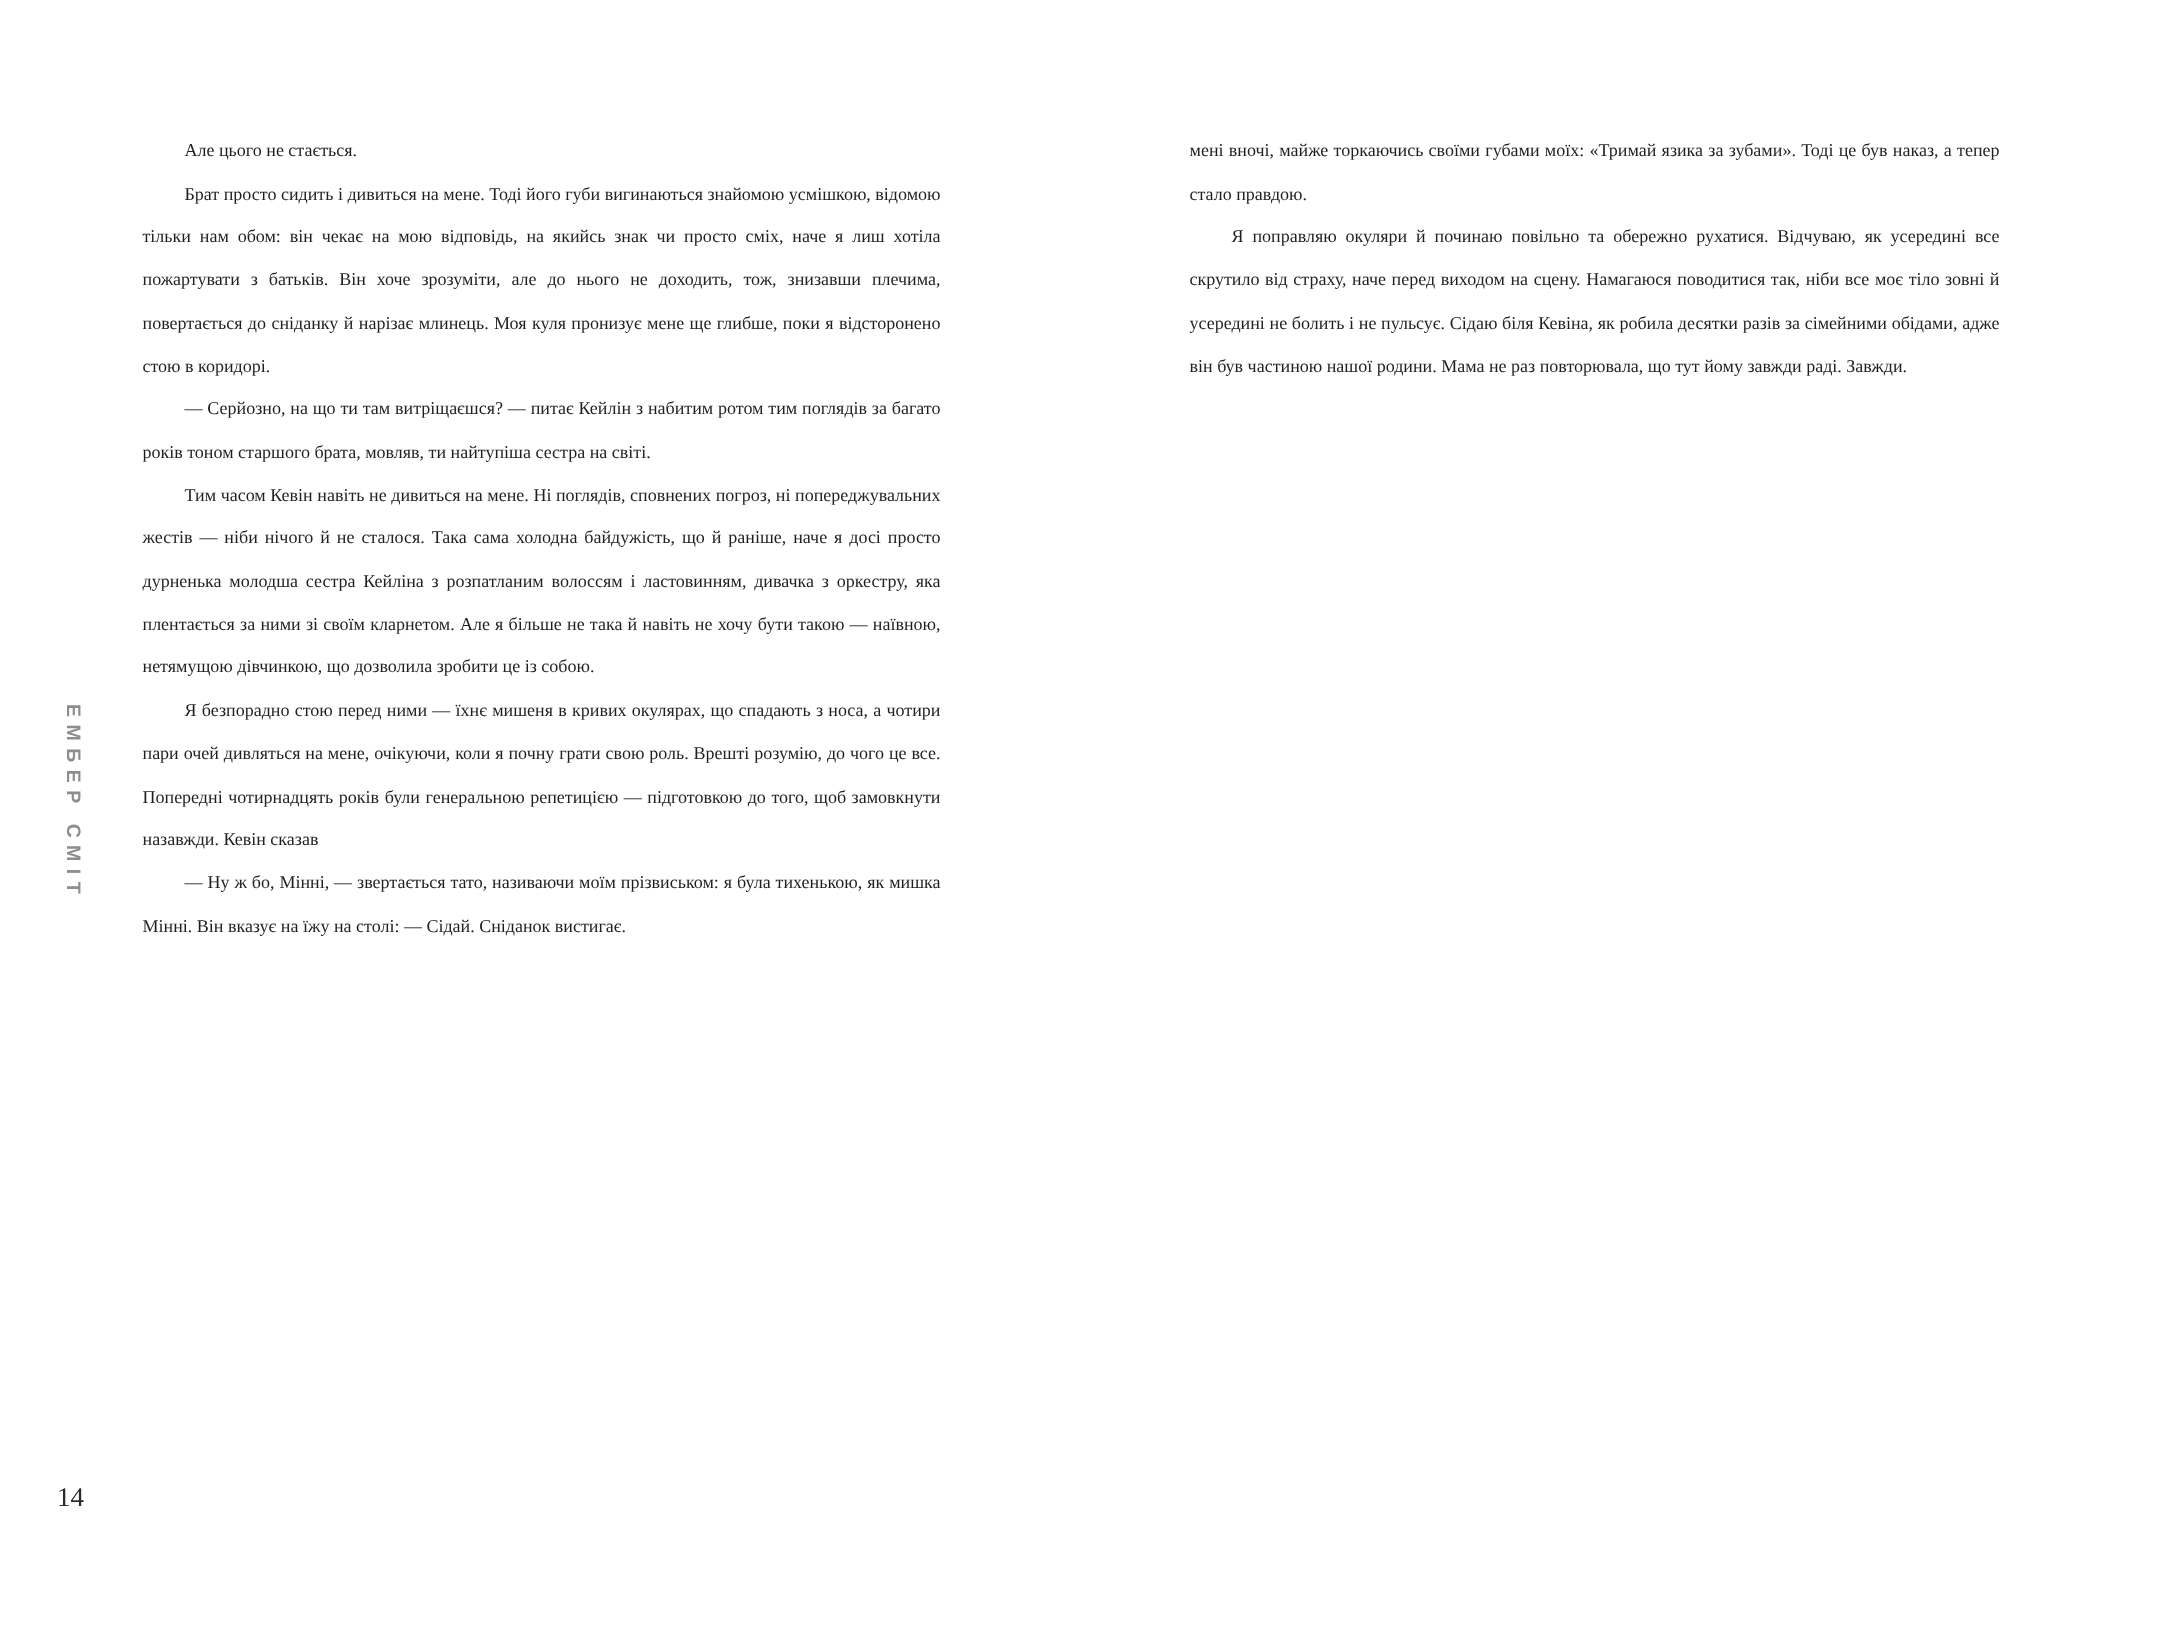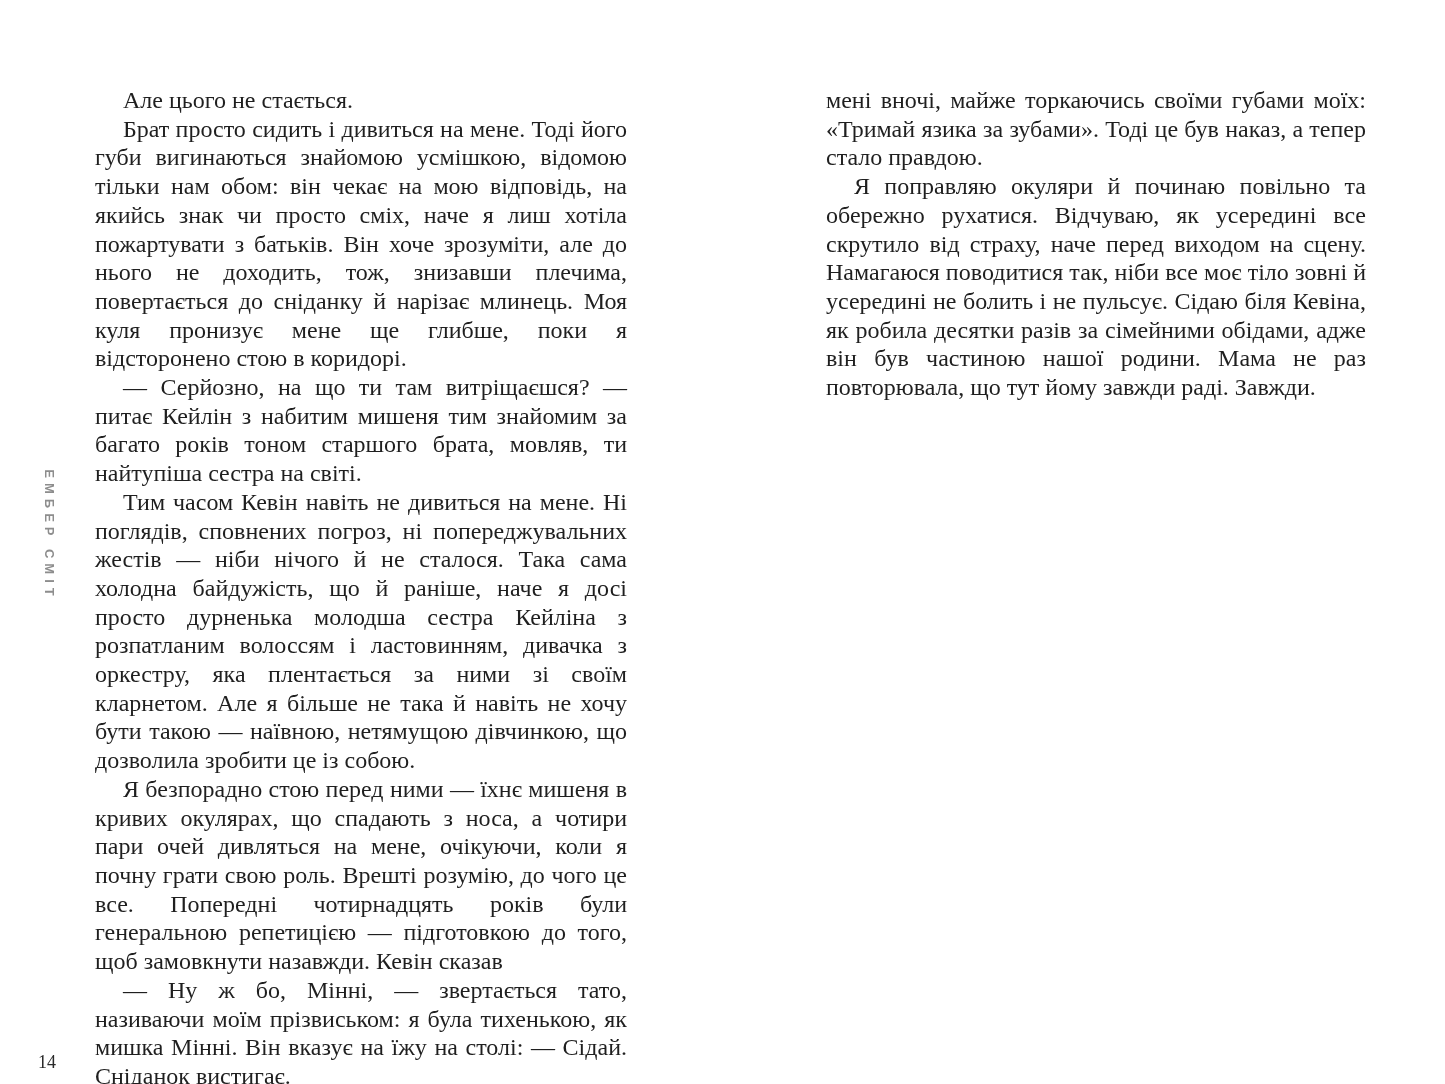--- a/index.html
+++ b/index.html
@@ -15,33 +15,33 @@
     width: 1445px;
     height: 1084px;
     background: #ffffff;
   }
   .text-column {
     position: absolute;
     top: 86px;
     color: #1f1f1f;
   }
   .text-column p {
-    font-size: 24px;
+    font-size: 12px;
     line-height: 28.7px;
     text-align: justify;
     text-indent: 28px;
     hyphens: auto;
     color: #1f1f1f;
   }
   .col-left {
     left: 95px;
     width: 532px;
   }
   .col-right {
-    left: 826px;
+    left: 793px;
     width: 540px;
   }
   
   .col-right p:first-of-type {
     text-indent: 0;
   }
   .running-title {
     position: absolute;
     left: 49px;
     top: 535px;
@@ -49,40 +49,40 @@
     white-space: nowrap;
     font-family: "Liberation Sans", sans-serif;
     font-size: 13px;
     font-weight: 700;
     letter-spacing: 5px;
     color: #8d8d8d;
   }
   .page-number {
     position: absolute;
     left: 38px;
-    top: 1052px;
+    top: 988px;
     font-family: "Liberation Serif", serif;
     font-size: 18px;
     color: #2a2a2a;
   }
 </style>
 </head>
 <body>
 
 <div class="page">
 
   <div class="running-title">ЕМБЕР СМІТ</div>
 
   <div class="text-column col-left">
 
       <p>Але цього не стається.</p>
 
       <p>Брат просто сидить і дивиться на мене. Тоді його губи вигинаються знайомою усмішкою, відомою тільки нам обом: він чекає на мою відповідь, на якийсь знак чи просто сміх, наче я лиш хотіла пожартувати з батьків. Він хоче зрозуміти, але до нього не доходить, тож, знизавши плечима, повертається до сніданку й нарізає млинець. Моя куля пронизує мене ще глибше, поки я відсторонено стою в коридорі.</p>
 
-      <p>— Серйозно, на що ти там витріщаєшся? — питає Кейлін з набитим мишеня тим знайомим за багато років тоном старшого брата, мовляв, ти найтупіша сестра на світі.</p>
+      <p>— Серйозно, на що ти там витріщаєшся? — питає Кейлін з набитим ротом тим поглядів за багато років тоном старшого брата, мовляв, ти найтупіша сестра на світі.</p>
 
       <p>Тим часом Кевін навіть не дивиться на мене. Ні поглядів, сповнених погроз, ні попереджувальних жестів — ніби нічого й не сталося. Така сама холодна байдужість, що й раніше, наче я досі просто дурненька молодша сестра Кейліна з розпатланим волоссям і ластовинням, дивачка з оркестру, яка плентається за ними зі своїм кларнетом. Але я більше не така й навіть не хочу бути такою — наївною, нетямущою дівчинкою, що дозволила зробити це із собою.</p>
 
       <p>Я безпорадно стою перед ними — їхнє мишеня в кривих окулярах, що спадають з носа, а чотири пари очей дивляться на мене, очікуючи, коли я почну грати свою роль. Врешті розумію, до чого це все. Попередні чотирнадцять років були генеральною репетицією — підготовкою до того, щоб замовкнути назавжди. Кевін сказав</p>
 
       <p>— Ну ж бо, Мінні, — звертається тато, називаючи моїм прізвиськом: я була тихенькою, як мишка Мінні. Він вказує на їжу на столі: — Сідай. Сніданок вистигає.</p>
     </div>
 
   <div class="text-column col-right">
 

